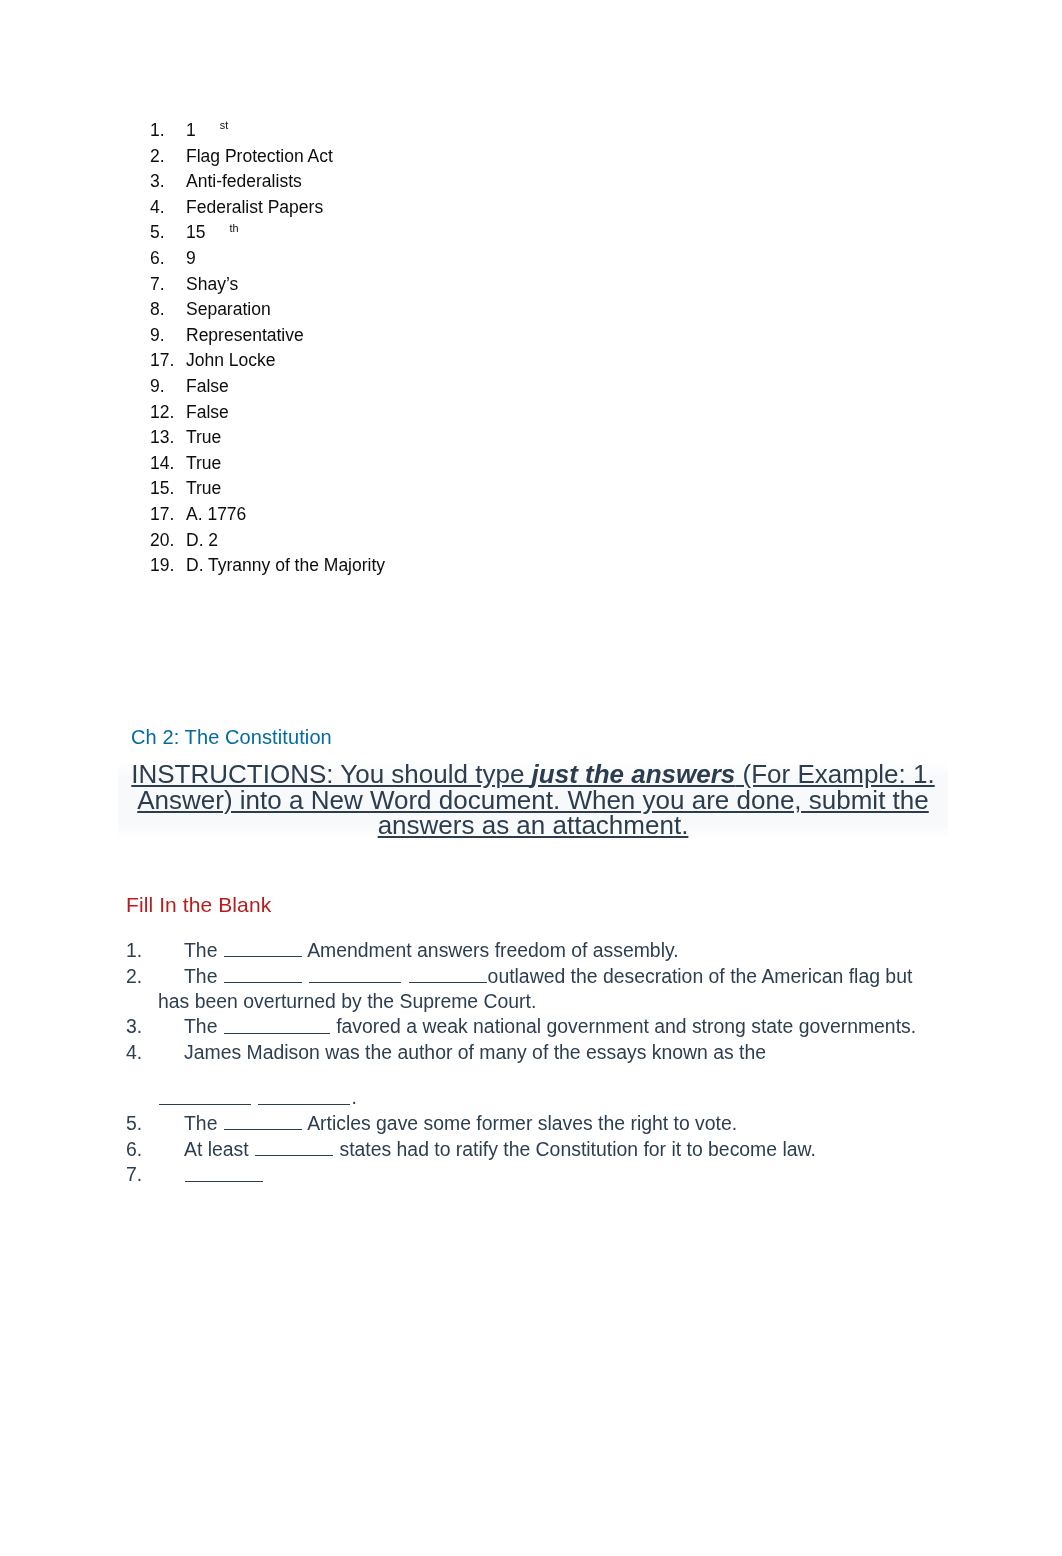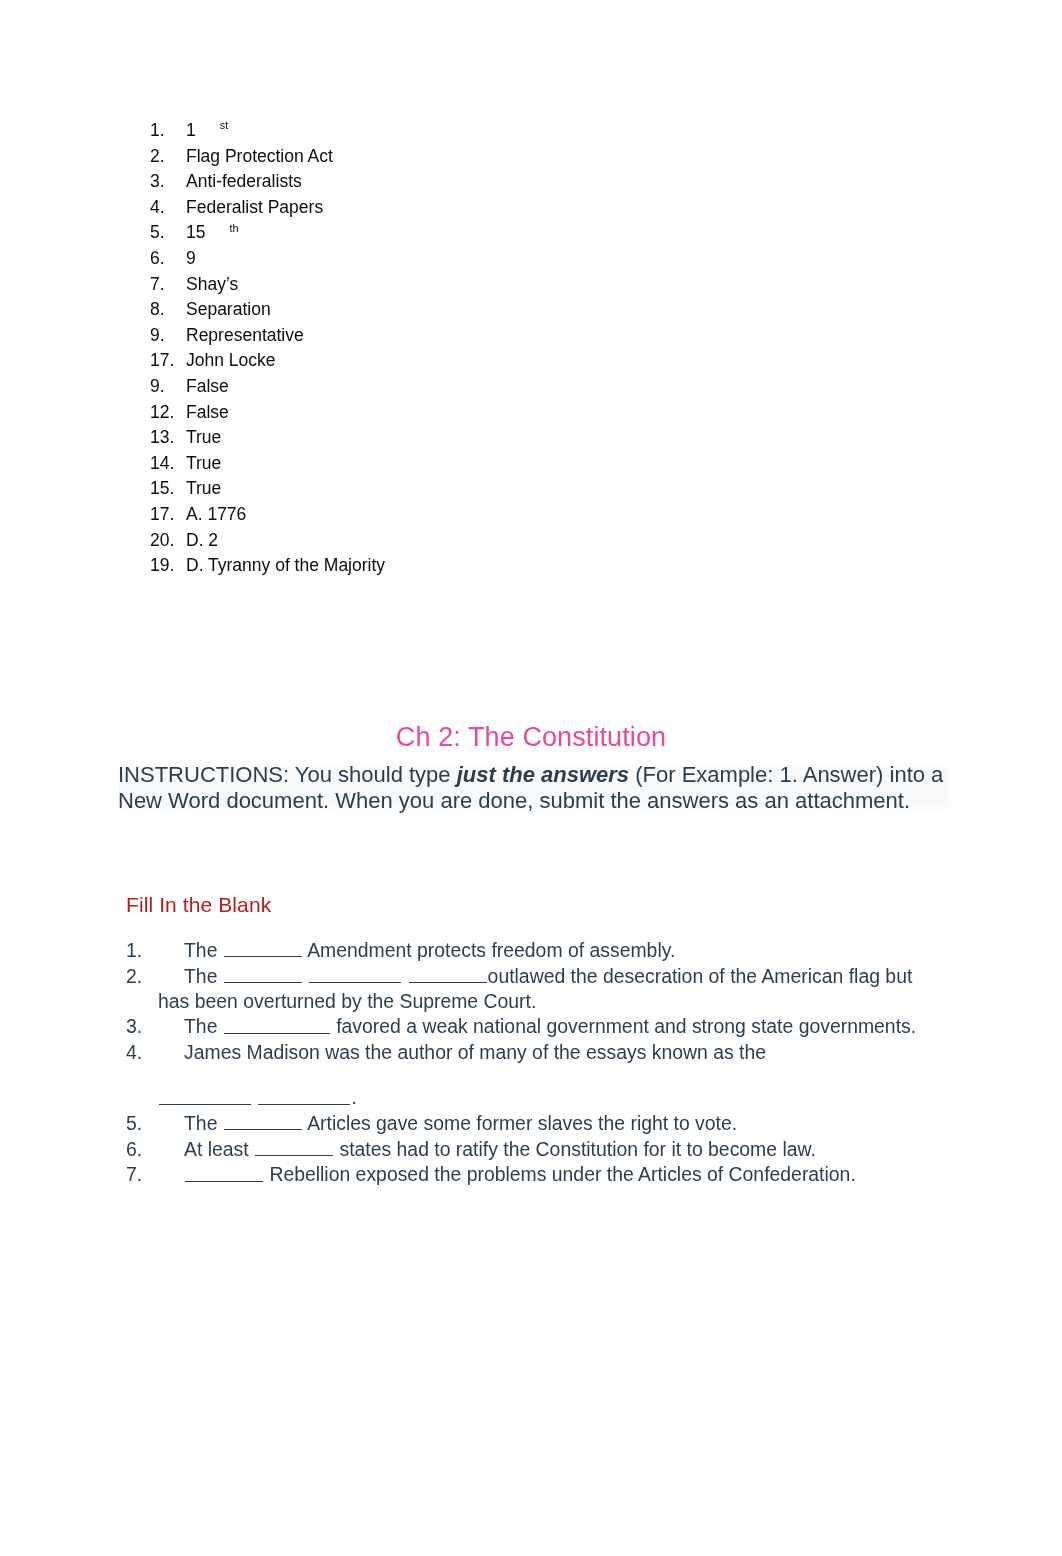--- a/index.html
+++ b/index.html
@@ -59,38 +59,39 @@
     line-height: 0;
     margin-left: 24px;
   }
 
   
   .chapter-title {
     position: absolute;
     left: 131px;
     top: 723px;
     width: 800px;
-    text-align: center;
-    font-size: 27px;
-    color: #ec4899;
+    text-align: left;
+    font-size: 20px;
+    color: #0369a1;
     line-height: 28px;
     letter-spacing: 0.1px;
   }
 
   
   .instructions {
     position: absolute;
     left: 118px;
     top: 762px;
     width: 830px;
-    text-align: left;
-    font-size: 22px;
+    text-align: center;
+    font-size: 26px;
     color: #2c3d4f;
     line-height: 25.5px;
     background: linear-gradient(to bottom, rgba(247,249,250,0) 0%, rgba(246,248,250,0.85) 20%, rgba(246,248,250,0.85) 80%, rgba(247,249,250,0) 100%);
+    text-decoration: underline;
   }
   .instructions .bi {
     font-weight: bold;
     font-style: italic;
   }
 
   
   .section-heading {
     position: absolute;
     left: 126px;
@@ -177,21 +178,21 @@
 
   <div class="instructions">
     <span>INSTRUCTIONS:  You should type </span><span class="bi">just the answers</span><span>  (For Example: 1. Answer) into a New Word document. When you are done, submit the answers as an attachment.</span>
   </div>
 
   <div class="section-heading">Fill In the Blank</div>
 
   <ol class="fib-list" id="fib-list">
       <li>
         <span class="num">1.</span>
-        <span class="body"><span>The </span><span class="blank b-sm"></span><span> Amendment protects freedom of assembly.</span></span>
+        <span class="body"><span>The </span><span class="blank b-sm"></span><span> Amendment answers freedom of assembly.</span></span>
       </li>
       <li>
         <span class="num">2.</span>
         <span class="body"><span>The </span><span class="blank b-sm"></span><span> </span><span class="blank b-md"></span><span> </span><span class="blank b-sm"></span><span>outlawed the desecration of the American flag but has been overturned by the Supreme Court.</span></span>
       </li>
       <li>
         <span class="num">3.</span>
         <span class="body"><span>The </span><span class="blank b-lg"></span><span> favored a weak national government and strong state governments.</span></span>
       </li>
       <li>
@@ -201,17 +202,17 @@
       <li>
         <span class="num">5.</span>
         <span class="body"><span>The </span><span class="blank b-sm"></span><span> Articles gave some former slaves the right to vote.</span></span>
       </li>
       <li>
         <span class="num">6.</span>
         <span class="body"><span>At least </span><span class="blank b-sm"></span><span> states had to ratify the Constitution for it to become law.</span></span>
       </li>
       <li>
         <span class="num">7.</span>
-        <span class="body"><span> </span><span class="blank b-sm"></span><span> Rebellion exposed the problems under the Articles of Confederation.</span></span>
+        <span class="body"><span> </span><span class="blank b-sm"></span></span>
       </li>
     </ol>
 
 </div>
 
 </body></html>

